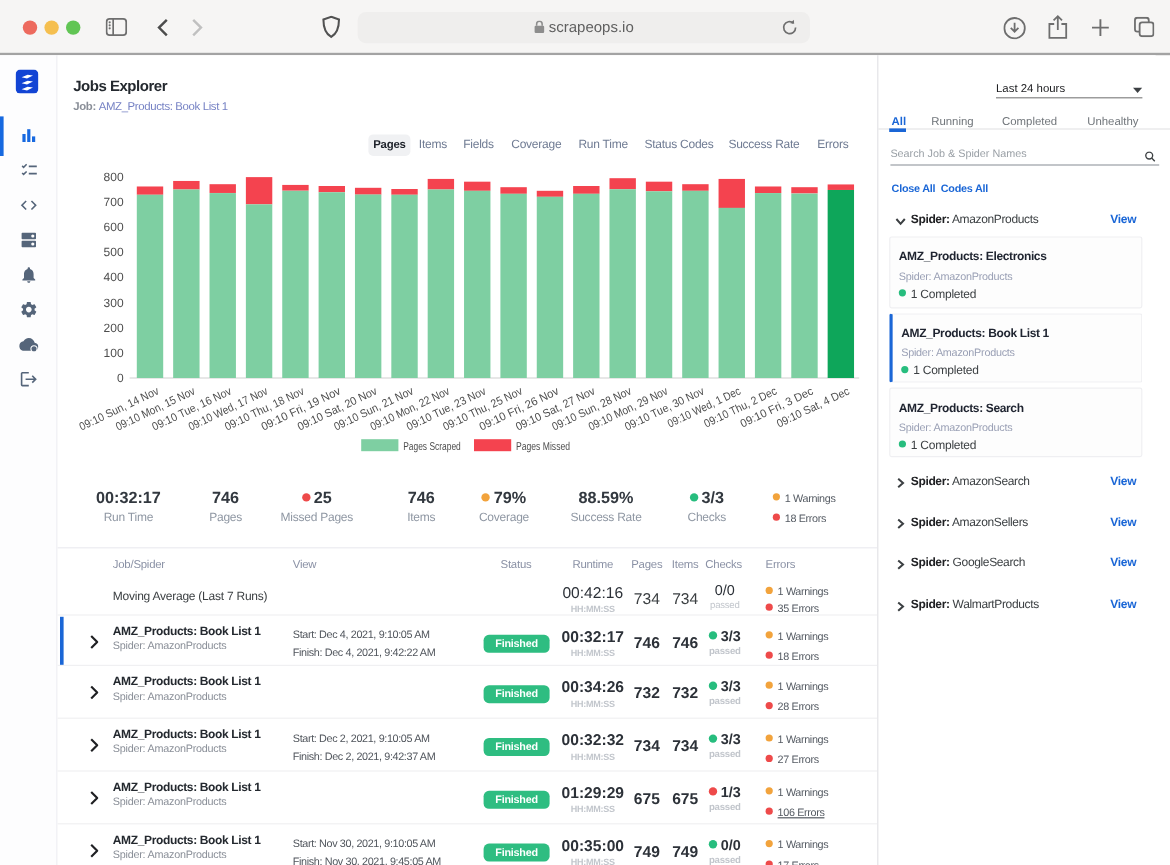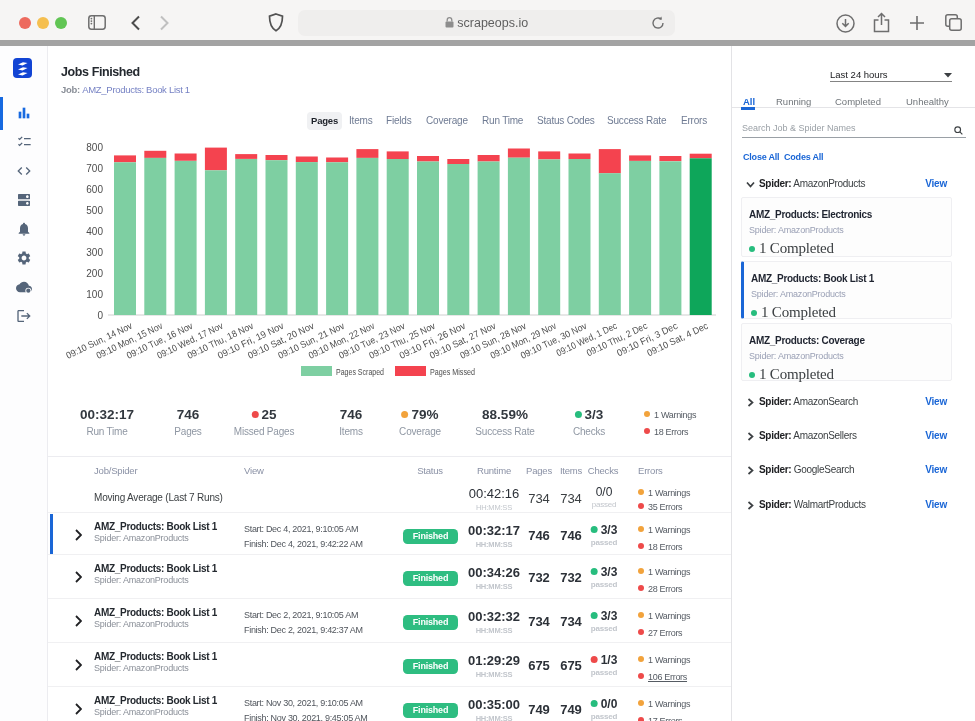--- a/index.html
+++ b/index.html
@@ -1,21 +1,21 @@
 <!DOCTYPE html>
 <html><head>
 <meta charset="utf-8">
 <style>
 * { margin:0; padding:0; box-sizing:border-box; }
 html,body { width:975px; height:721px; background:#fff; font-family:"Liberation Sans", sans-serif; }
 #app { position:relative; width:975px; height:721px; overflow:hidden; background:#fff; }
 .abs { position:absolute; }
 
 
-#chrome { position:absolute; left:0; top:0; width:975px; height:46px; background:#f6f5f4; border-bottom:6px solid #a3a3a3; }
+#chrome { position:absolute; left:0; top:0; width:975px; height:46px; background:#f6f5f4; border-bottom:2px solid #a3a3a3; }
 .tl { position:absolute; top:17px; width:12px; height:12px; border-radius:50%; }
 #addr { position:absolute; left:298px; top:10px; width:377px; height:26px; background:#efeeed; border-radius:7px; }
 #addrtext { position:absolute; left:0; top:0; width:100%; height:26px; line-height:26px; text-align:center; font-size:12.5px; color:#5f5f5f; }
 .cicon { position:absolute; color:#707070; }
 
 
 #leftbar { position:absolute; left:0; top:46px; width:48px; height:675px; background:#fdfdfe; border-right:1px solid #ececf0; }
 #leftbar .navicon { position:absolute; left:16px; width:16px; height:16px; color:#55657a; }
 #activebar { position:absolute; left:0; top:51px; width:3px; height:33px; background:#1769e0; }
 
@@ -38,34 +38,34 @@
 
 .thead { position:absolute; font-size:9.5px; letter-spacing:-0.2px; color:#8a91a5; white-space:nowrap; }
 .row { position:absolute; left:0; width:683px; border-bottom:1px solid #f0f0f2; }
 .cell { position:absolute; white-space:nowrap; }
 .jtitle { font-size:10px; letter-spacing:-0.3px; font-weight:bold; color:#24292f; }
 .jsub { font-size:9px; letter-spacing:-0.2px; color:#8a8f98; }
 .matitle { font-size:10px; letter-spacing:-0.2px; color:#3c4043; }
 .time2 { font-size:9px; letter-spacing:-0.3px; color:#50555c; line-height:15px; }
 .pill { position:absolute; width:55px; height:15px; background:#2ebd81; border-radius:4.5px; color:#fff; font-size:9px; font-weight:bold; text-align:center; line-height:15px; letter-spacing:-0.2px; }
 .rt { font-size:13px; font-weight:bold; color:#2c3138; text-align:center; }
-.rtsub { font-size:7.5px; color:#c2c6cc; text-align:center; margin-top:2px; letter-spacing:-0.2px; }
+.rtsub { font-size:7.5px; color:#c2c6cc; text-align:center; margin-top:2px; letter-spacing:-0.2px;font-weight:bold; }
 .numcell { font-size:13px; font-weight:bold; color:#2c3138; text-align:center; }
 .chk { font-size:12px; font-weight:bold; color:#2c3138; text-align:center; white-space:nowrap; }
 .chksub { font-size:8px; color:#c2c6cc; text-align:center; margin-top:1px; letter-spacing:-0.2px; }
 .errline { font-size:9px; letter-spacing:-0.3px; color:#555b63; line-height:15px; white-space:nowrap; }
 
 
 #rightbar { position:absolute; left:731px; top:46px; width:232px; height:675px; background:#fff; border-left:1px solid #e3e3e6; }
 .rb { position:absolute; }
 .link { color:#1a66d6; font-weight:bold; }
 .card { position:absolute; left:9px; width:211px; background:#fdfdfd; border:1px solid #efeff2; border-radius:2px; }
 .card .ct { position:absolute; left:7px; top:11px; font-size:10px; letter-spacing:-0.3px; font-weight:bold; color:#1f2430; white-space:nowrap; }
 .card .cs { position:absolute; left:7px; top:27px; font-size:9px; letter-spacing:-0.2px; color:#9aa0b5; white-space:nowrap; }
-.card .cc { position:absolute; left:7px; top:42px; font-size:15px; letter-spacing:-0.2px; color:#3c4043; white-space:nowrap;font-family:Liberation Serif, serif; }
+.card .cc { position:absolute; left:7px; top:42px; font-size:10px; letter-spacing:-0.2px; color:#3c4043; white-space:nowrap; }
 .sprow { position:absolute; left:0; width:244px; height:20px; }
 .sprow .sv { position:absolute; left:14px; top:2px; width:9px; height:9px; color:#3c4043; }
 .sprow .sp { position:absolute; left:27px; top:0; font-size:10px; letter-spacing:-0.3px; color:#3c4043; white-space:nowrap; }
 .sprow .sp b { color:#202124; }
 .sprow .vw { position:absolute; right:29px; top:0; font-size:10px; letter-spacing:-0.2px; }
 </style>
 </head>
 <body>
 <div id="app">
 
@@ -148,21 +148,21 @@
         <path d="M19.35 10.04C18.67 6.59 15.64 4 12 4 9.11 4 6.6 5.64 5.35 8.04 2.34 8.36 0 10.91 0 14c0 3.31 2.69 6 6 6h13c2.76 0 5-2.24 5-5 0-2.64-2.05-4.78-4.65-4.96z"></path>
         <circle cx="18.5" cy="17.5" r="4.5" fill="#fdfdfe"></circle>
         <circle cx="18.5" cy="17.5" r="3.2" fill="currentColor"></circle>
       </svg>
     <svg class="navicon" style="top:262px;" viewBox="0 0 24 24" fill="currentColor">
         <path d="M17 7l-1.41 1.41L18.17 11H8v2h10.17l-2.58 2.58L17 17l5-5zM4 5h8V3H4c-1.1 0-2 .9-2 2v14c0 1.1.9 2 2 2h8v-2H4V5z"></path>
       </svg>
   </div>
 
   <div id="main">
-    <h1 class="title">Jobs Finished</h1>
+    <h1 class="title">Jobs Explorer</h1>
     <div class="subjob">Job: <span>AMZ_Products: Book List 1</span></div>
 
     <div class="tab sel" style="left:259px;">Pages</div>
     <div class="tab" style="left:301px;">Items</div>
     <div class="tab" style="left:338px;">Fields</div>
     <div class="tab" style="left:378px;">Coverage</div>
     <div class="tab" style="left:434px;">Run Time</div>
     <div class="tab" style="left:489px;">Status Codes</div>
     <div class="tab" style="left:559px;">Success Rate</div>
     <div class="tab" style="left:633px;">Errors</div>
@@ -393,21 +393,21 @@
       <div class="ct">AMZ_Products: Electronics</div>
       <div class="cs">Spider: AmazonProducts</div>
       <div class="cc"><span class="sdot dg"></span>1 Completed</div>
     </div>
     <div class="card" style="top:215px; height:58px; border-left:3px solid #1a66d6;">
       <div class="ct">AMZ_Products: Book List 1</div>
       <div class="cs">Spider: AmazonProducts</div>
       <div class="cc"><span class="sdot dg"></span>1 Completed</div>
     </div>
     <div class="card" style="top:277px; height:58px;">
-      <div class="ct">AMZ_Products: Coverage</div>
+      <div class="ct">AMZ_Products: Search</div>
       <div class="cs">Spider: AmazonProducts</div>
       <div class="cc"><span class="sdot dg"></span>1 Completed</div>
     </div>
     <div class="sprow" style="top:350px;">
       <svg class="sv" viewBox="0 0 9 9">
           <path d="M2.5 1 L6.5 4.5 L2.5 8" fill="none" stroke="#3c4043" stroke-width="1.7"></path>
         </svg>
       <span class="sp"><b>Spider:</b> AmazonSearch</span>
       <span class="vw link">View</span>
     </div>

